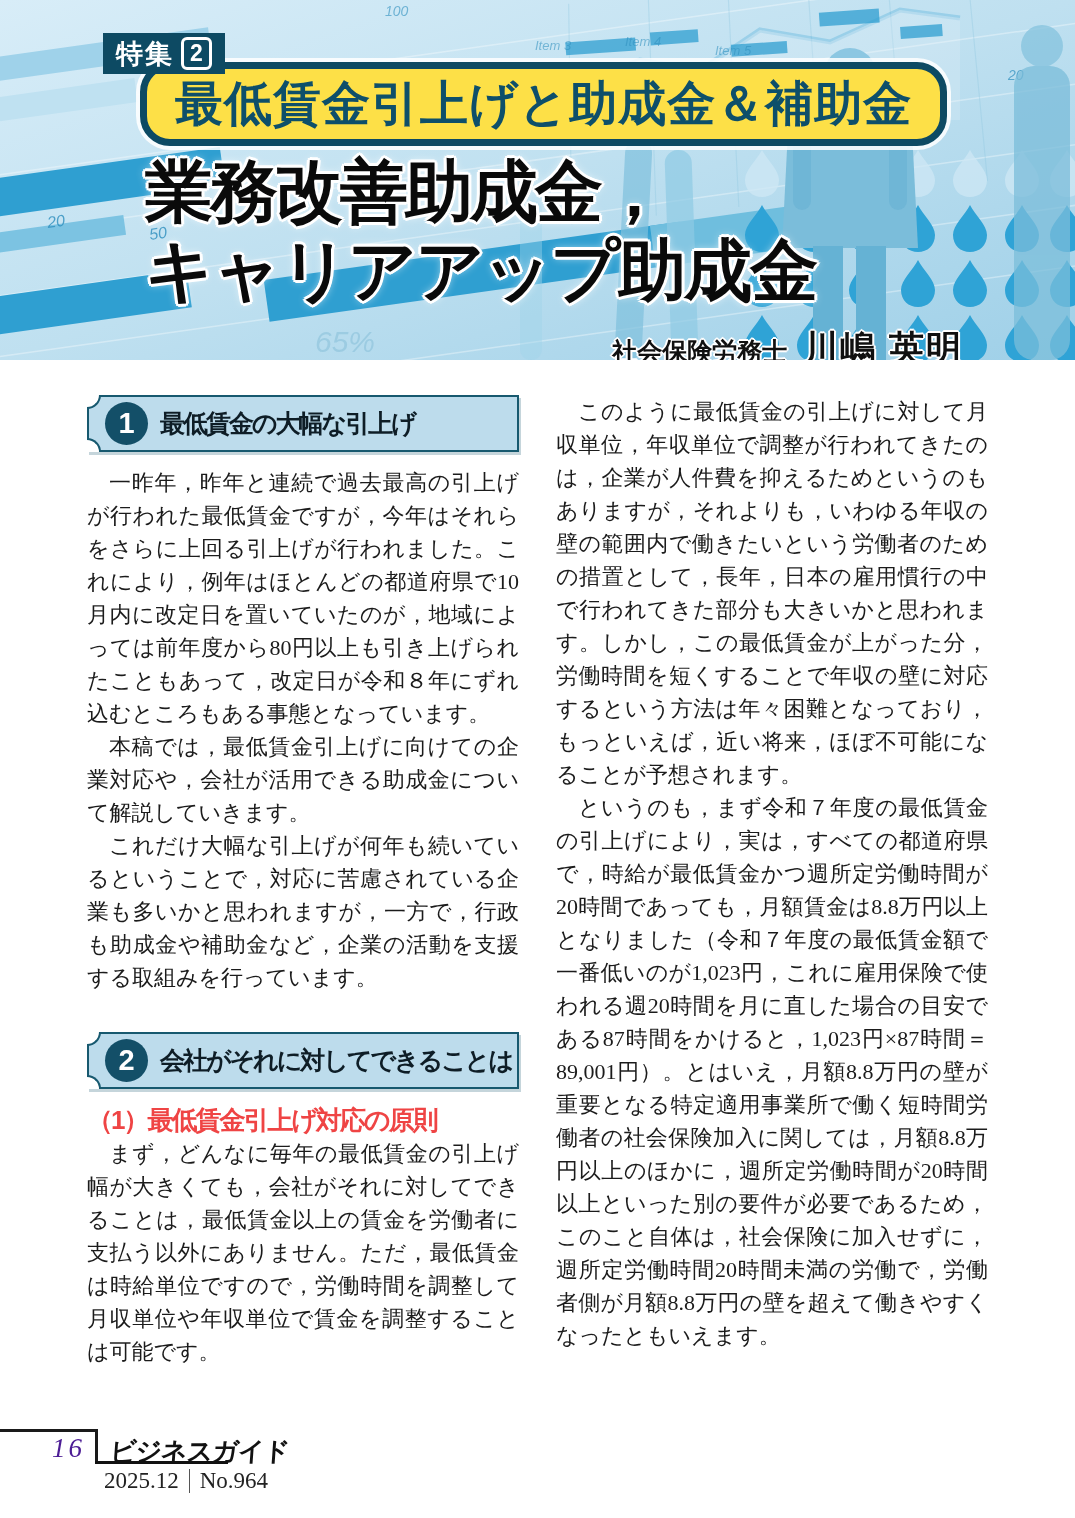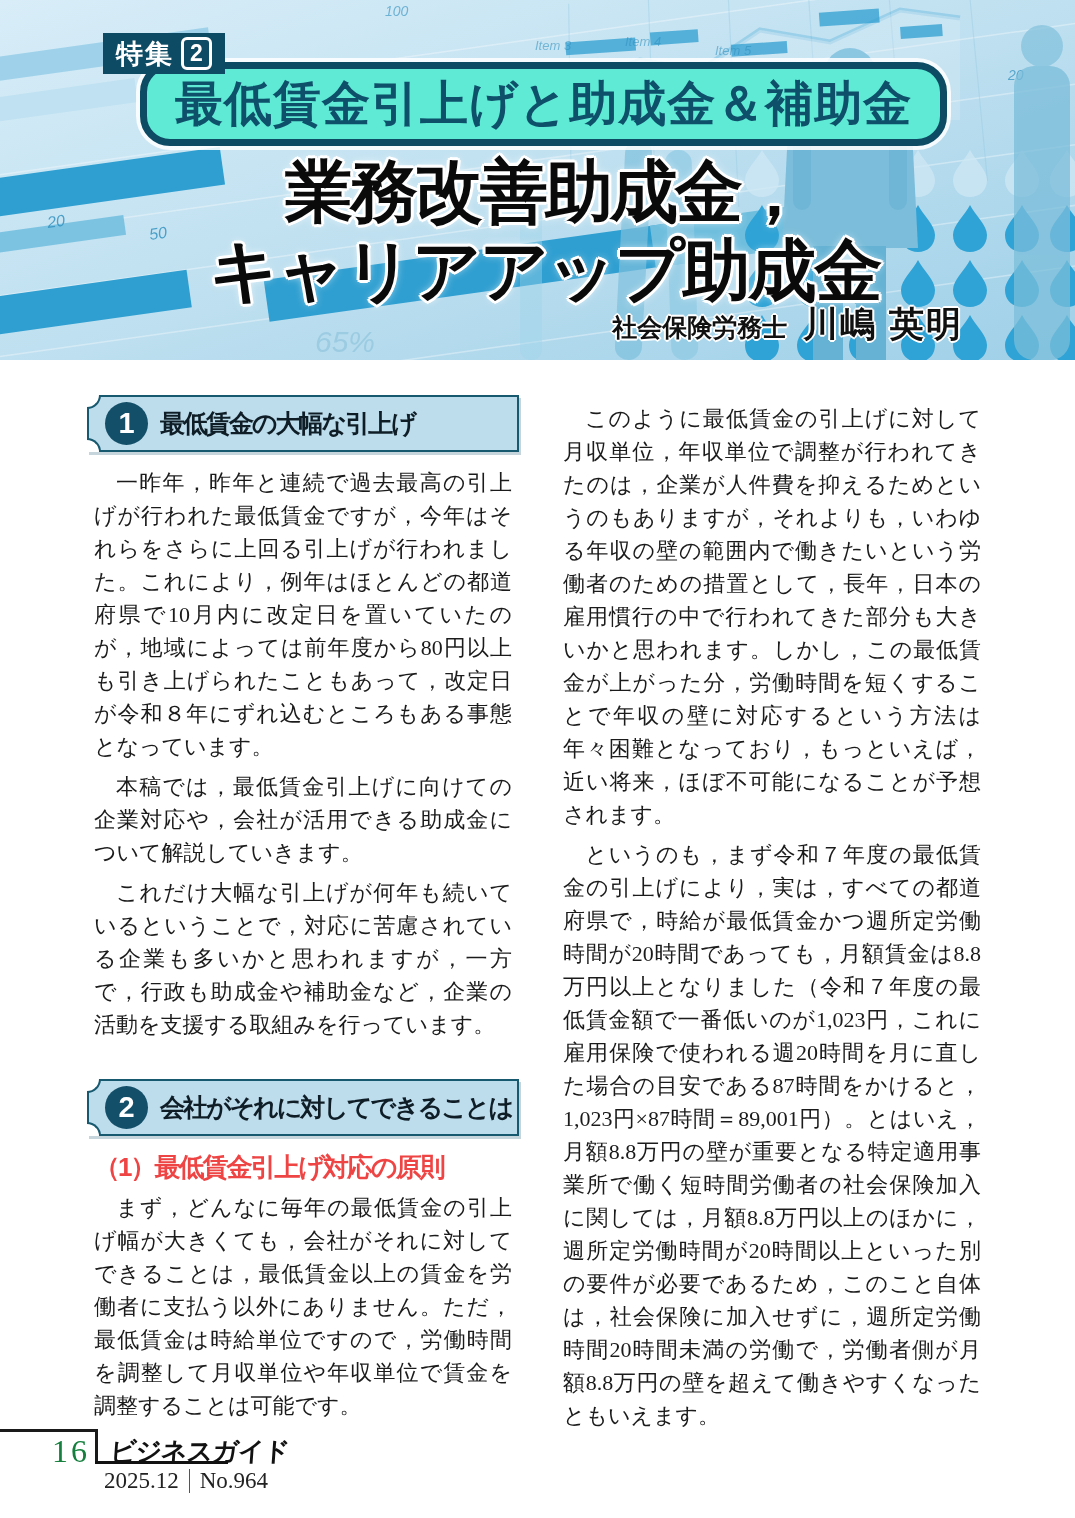--- a/index.html
+++ b/index.html
@@ -19,56 +19,56 @@
     position:absolute; left:103px; top:33px; height:41px; z-index:6;
     background:#0d4a63; color:#fff; display:flex; align-items:center; padding:12px 13px;
     font-family:"Liberation Sans","DejaVu Sans",sans-serif; font-weight:900; font-size:27px; letter-spacing:2px;
   }
   .feature-badge .num {
     display:inline-block; border:3px solid #fff; border-radius:6px;
     padding:0 6px; margin-left:7px; font-size:23px; line-height:27px; letter-spacing:0;
   }
   .series-box {
     position:absolute; left:140px; top:62px; width:807px; height:84px; z-index:5;
-    background:#5eead4; border:7px solid #0d4a63; border-radius:30px;
+    background:#fde047; border:7px solid #0d4a63; border-radius:30px;
     box-shadow:0 0 0 4px rgba(255,255,255,.85);
     display:flex; align-items:center; justify-content:center;
   }
   .series-box span {
     font-family:"Liberation Sans","DejaVu Sans",sans-serif; font-weight:900;
     font-size:48px; color:#0e4f6a; letter-spacing:1px; white-space:nowrap;
   }
   .main-title {
     position:absolute; left:145px; top:152px; width:800px; z-index:5;
-    text-align:center; color:#0a0a0a;
+    color:#0a0a0a;
     font-family:"Liberation Sans","DejaVu Sans",sans-serif; font-weight:900;
     text-shadow:3px 0 0 #fff,-3px 0 0 #fff,0 3px 0 #fff,0 -3px 0 #fff,
                 2px 2px 0 #fff,-2px -2px 0 #fff,2px -2px 0 #fff,-2px 2px 0 #fff,
                 0 0 10px rgba(255,255,255,.9);
   }
   .main-title .line1 { display:block; font-size:68px; line-height:78px; letter-spacing:-3px; }
   .main-title .line2 { display:block; font-size:68px; line-height:80px; letter-spacing:-2px; }
   .author {
     position:absolute; right:112px; top:301px; z-index:5;
     display:flex; align-items:baseline; gap:16px; color:#101010;
     font-family:"Liberation Sans","DejaVu Sans",sans-serif;
     text-shadow:2px 0 0 #fff,-2px 0 0 #fff,0 2px 0 #fff,0 -2px 0 #fff,
                 1px 1px 0 #fff,-1px -1px 0 #fff,1px -1px 0 #fff,-1px 1px 0 #fff;
   }
   .author .role { font-weight:700; font-size:25px; }
-  .author .name { font-weight:900; font-size:35px; letter-spacing:2px; }
+  .author .name { font-weight:900; font-size:35px; letter-spacing:2px;margin-top:24px; }
 
   
   .column {
     position:absolute; top:395px; width:432px;
     font-size:22px; line-height:33px; text-align:justify; color:#1b1b1b;
   }
   .col-left  { left:87px; }
   .col-right { left:556px; }
-  .column p { margin:7px; text-indent:1em; }
+  .column p { margin:0; text-indent:1em; }
 
   .section-heading {
     position:relative; height:57px; margin:0 0 14px 0;
     background:#bddcec; border:2px solid #17596f;
     display:flex; align-items:center;
     box-shadow:2px 3px 0 rgba(23,89,111,.25);
   }
   .section-heading.second { margin-top:38px; }
   .section-heading::before {
     content:""; position:absolute; left:-2px; top:-2px; width:12px; height:12px;
@@ -93,21 +93,21 @@
   .sub-heading {
     margin:26px 0 16px 0; text-indent:0 !important;
     font-family:"Liberation Sans","DejaVu Sans",sans-serif; font-weight:800;
     font-size:26px; letter-spacing:-2px; color:#ef4444; line-height:34px;
   }
 
   
   .footer-rule-h { position:absolute; left:0; top:1429px; width:95px; height:3px; background:#1a1a1a; }
   .footer-rule-v { position:absolute; left:95px; top:1429px; width:3px; height:33px; background:#1a1a1a; }
   .page-number {
-    position:absolute; left:52px; top:1433px; font-size:32px; letter-spacing:3px; color:#15803d;
+    position:absolute; left:52px; top:1433px; font-size:27px; letter-spacing:3px; color:#4c1d95;font-style:italic;
   }
   .magazine-logo {
     position:absolute; left:110px; top:1434px;
     font-family:"Liberation Sans","DejaVu Sans",sans-serif; font-weight:900;
     font-size:26px; letter-spacing:-1px; color:#111; transform:skewX(-4deg);
   }
   .logo-underline { position:absolute; left:95px; top:1461px; width:133px; height:3px; background:#111; }
   .issue-line {
     position:absolute; left:104px; top:1468px; font-size:23px; color:#222;
     display:flex; align-items:center; gap:10px;

